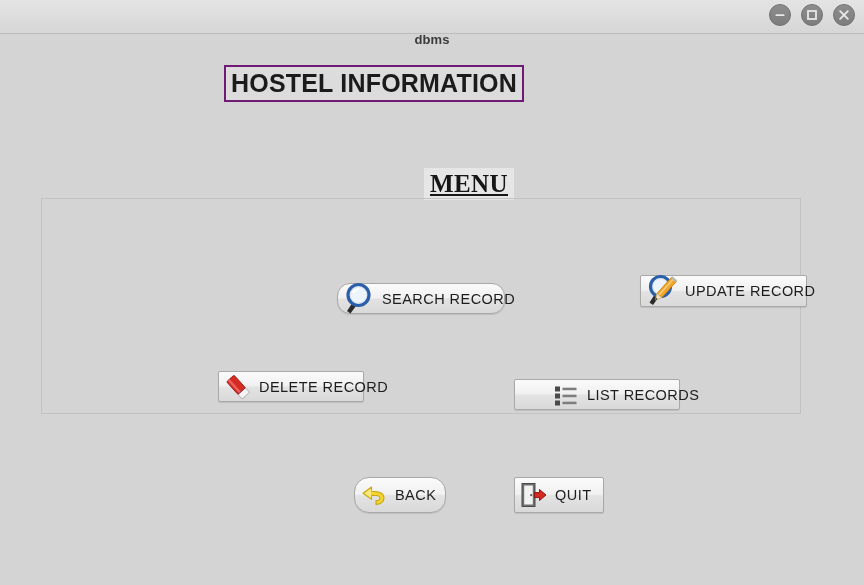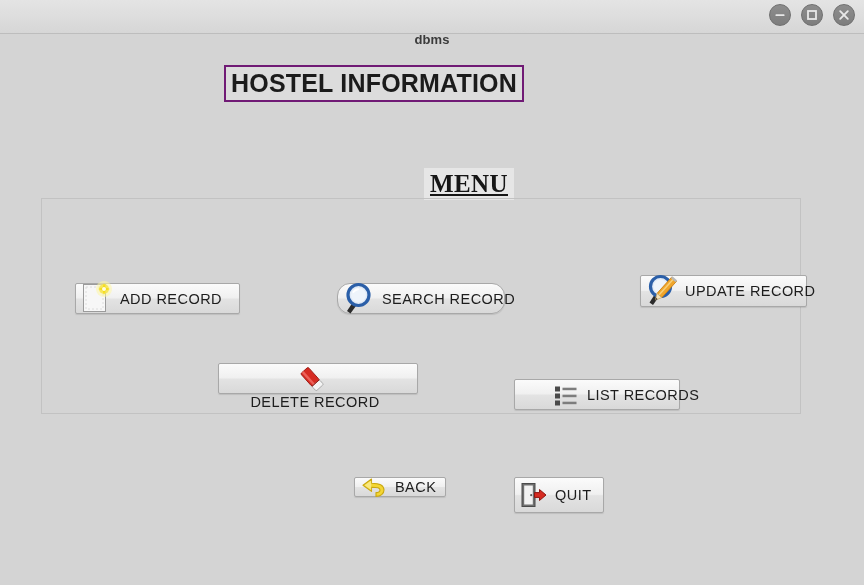--- a/index.html
+++ b/index.html
@@ -141,23 +141,23 @@
     font-size: 14.5px;
     color: #1d1d1d;
     letter-spacing: .45px;
     white-space: nowrap;
   }
 
   
   #btn-add      { left: 75px;  top: 249px; width: 165px; height: 31px; }
   #btn-search   { left: 337px; top: 249px; width: 168px; height: 31px; border-radius: 13px; }
   #btn-update   { left: 601px; top: 241px; width: 167px; height: 32px; margin-left: 39px; }
-  #btn-delete   { left: 218px; top: 329px; width: 200px; height: 31px; flex-direction: column; }
+  #btn-delete   { left: 218px; top: 337px; width: 146px; height: 31px; }
   #btn-list     { left: 514px; top: 345px; width: 166px; height: 31px; padding-left: 36px; }
-  #btn-back     { left: 354px; top: 443px; width: 92px;  height: 20px; }
+  #btn-back     { left: 354px; top: 443px; width: 92px;  height: 36px; border-radius: 15px; }
   #btn-quit     { left: 514px; top: 443px; width: 90px;  height: 36px; }
 
   
   .btn .ico.big {
     width: 34px; height: 38px; margin-top: -4px; margin-bottom: -4px;
   }
   .btn .ico svg { display: block; }
 </style>
 </head>
 <body>
@@ -189,35 +189,20 @@
     </div>
   </div>
 
   <div class="content">
 
     <div class="page-title">HOSTEL INFORMATION</div>
     <div class="menu-title">MENU</div>
 
     <div class="panel"></div>
 
-    <div class="btn" id="btn-add">
-      <span class="ico big">
-        <svg width="34" height="38" viewBox="0 0 34 38">
-          <rect x="3.5" y="4.5" width="22" height="27" fill="#f7f7f7" stroke="#9b9b9b" stroke-width="1"></rect>
-          <rect x="6" y="7" width="17" height="22" fill="none" stroke="#dcdcdc" stroke-width="1" stroke-dasharray="2 2"></rect>
-          <g>
-            <circle cx="24" cy="9" r="8" fill="#fdf6a6" opacity="0.55"></circle>
-            <circle cx="24" cy="9" r="5" fill="#f7e44a" opacity="0.85"></circle>
-            <path d="M24 3.2 L25.5 7.6 L30 9 L25.5 10.4 L24 14.8 L22.5 10.4 L18 9 L22.5 7.6 Z" fill="#f5dd18"></path>
-            <circle cx="24" cy="9" r="2" fill="#fffde0"></circle>
-          </g>
-        </svg>
-      </span>
-      <span class="lbl">ADD RECORD</span>
-    </div>
 
     <div class="btn" id="btn-search">
       <span class="ico big">
         <svg width="34" height="38" viewBox="0 0 34 38">
           <path d="M11 22 L5 31 L8.5 33.5 L15 24.5 Z" fill="#2b2b2b"></path>
           <circle cx="16.5" cy="15" r="10.5" fill="#dfe9f6" stroke="#2b5fa8" stroke-width="3.2"></circle>
           <circle cx="16.5" cy="15" r="7.5" fill="#eef4fb"></circle>
           <path d="M11.5 12 A6.5 6.5 0 0 1 16 9.3" stroke="#ffffff" stroke-width="2" fill="none" stroke-linecap="round"></path>
         </svg>
       </span>

